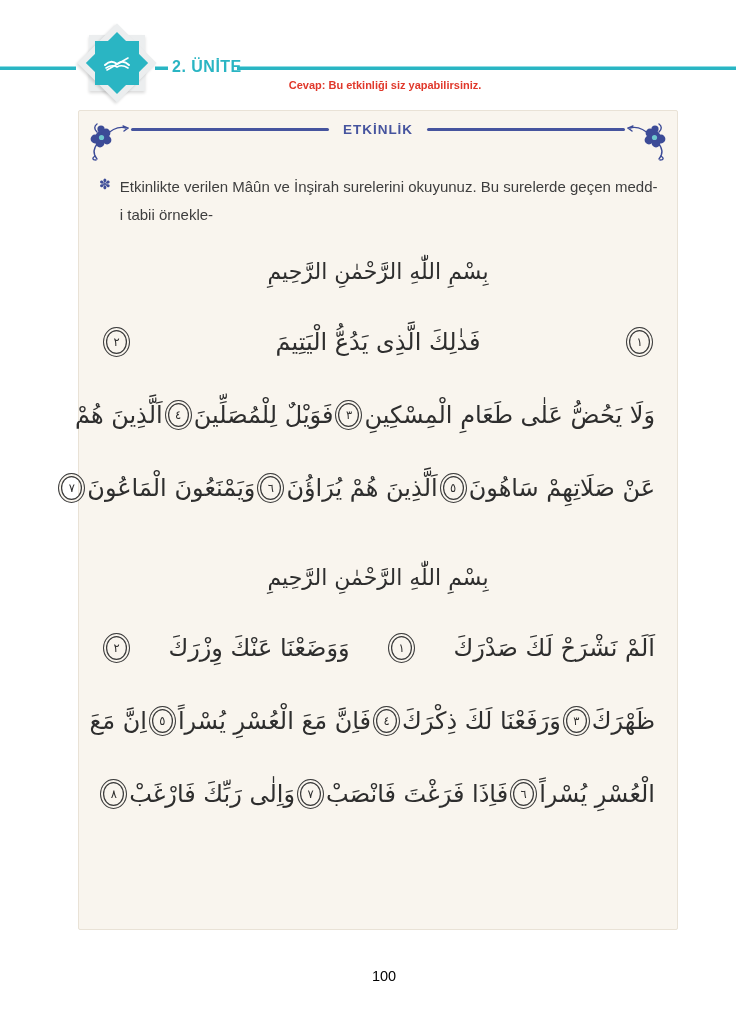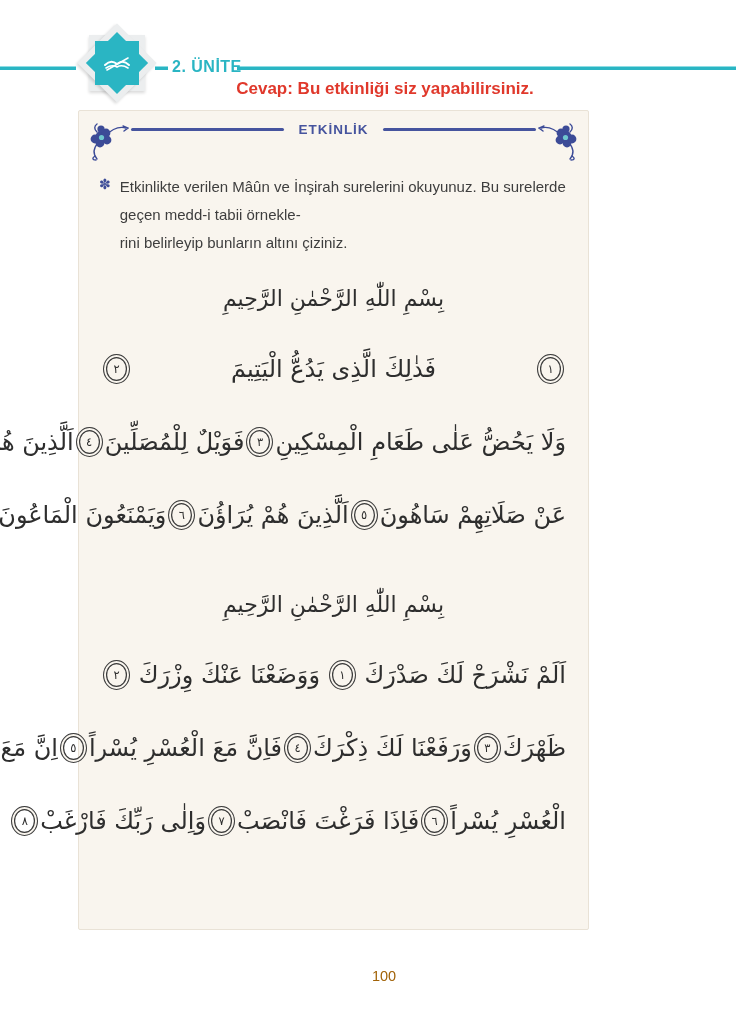--- a/index.html
+++ b/index.html
@@ -21,26 +21,26 @@
   .inner1 { width:44px; height:44px; background:#2ab5c3; transform:translate(-50%,-50%) rotate(0deg); }
   .inner2 { width:44px; height:44px; background:#2ab5c3; transform:translate(-50%,-50%) rotate(45deg); }
   .logo-icon { position:absolute; top:50%; left:50%; transform:translate(-50%,-50%); z-index:3; }
 
   .unit-label {
     position:absolute; top:58px; left:172px;
     color:#2ab5c3; font-weight:bold; font-size:16px; letter-spacing:.5px;
   }
   .answer-note {
     position:absolute; top:79px; left:0; right:0; padding-left:34px;
-    text-align:center; color:#e0382b; font-weight:bold; font-size:17px;
+    text-align:center; color:#e0382b; font-weight:bold; font-size:11px;
   }
 
   
   .activity-box {
-    position:absolute; top:110px; left:78px; width:511px; height:820px;
+    position:absolute; top:110px; left:78px; width:600px; height:820px;
     background:#f9f5ee; border:1px solid #e9e2d6; border-radius:2px;
     box-sizing:border-box;
   }
   .ornament { position:absolute; top:5px; width:44px; height:46px; }
   .ornament.left  { left:6px; }
   .ornament.right { right:6px; transform:scaleX(-1); }
 
   .etkinlik-row {
     display:flex; align-items:center; margin:11px 52px 0 52px;
   }
@@ -73,21 +73,21 @@
   .ayah-badge {
     direction:ltr; flex:0 0 auto;
     width:25px; height:28px; border:1.4px solid #3a3a3a; border-radius:50%;
     box-shadow: inset 0 0 0 2px #f9f5ee, inset 0 0 0 3.2px #3a3a3a;
     display:flex; align-items:center; justify-content:center;
     font-size:11.5px; color:#2e2e2e; margin:0 2px;
   }
 
   .page-number {
     position:absolute; bottom:40px; left:18px; right:0;
-    text-align:center; font-size:14.5px; color:#a16207;padding-left:14px;
+    text-align:center; font-size:14.5px; color:#000000;padding-left:14px;
   }
 </style>
 </head>
 <body>
 
 <div class="rule-seg" id="rule-left"></div>
 <div class="rule-seg" id="rule-dash"></div>
 <div class="rule-seg" id="rule-right"></div>
 
 <div class="logo-wrap">
@@ -148,21 +148,20 @@
   <div class="etkinlik-row">
     <div class="etk-line"></div>
     <div class="etk-title">ETKİNLİK</div>
     <div class="etk-line"></div>
   </div>
 
   <div class="instruction">
     <span class="bullet">✽</span>
     <span class="instr-text">
       <span>Etkinlikte verilen Mâûn ve İnşirah surelerini okuyunuz. Bu surelerde geçen medd-i tabii örnekle-</span><br>
-      <span>rini belirleyip bunların altını çiziniz.</span>
     </span>
   </div>
 
   <div class="surah" id="maun">
     <div class="bismillah">بِسْمِ اللّٰهِ الرَّحْمٰنِ الرَّحِيمِ</div>
     <div>
         <div class="verse-line">
           <span class="ayah-badge">١</span>
           <span class="ar-text">فَذٰلِكَ الَّذِى يَدُعُّ الْيَتِيمَ</span>
           <span class="ayah-badge">٢</span>

